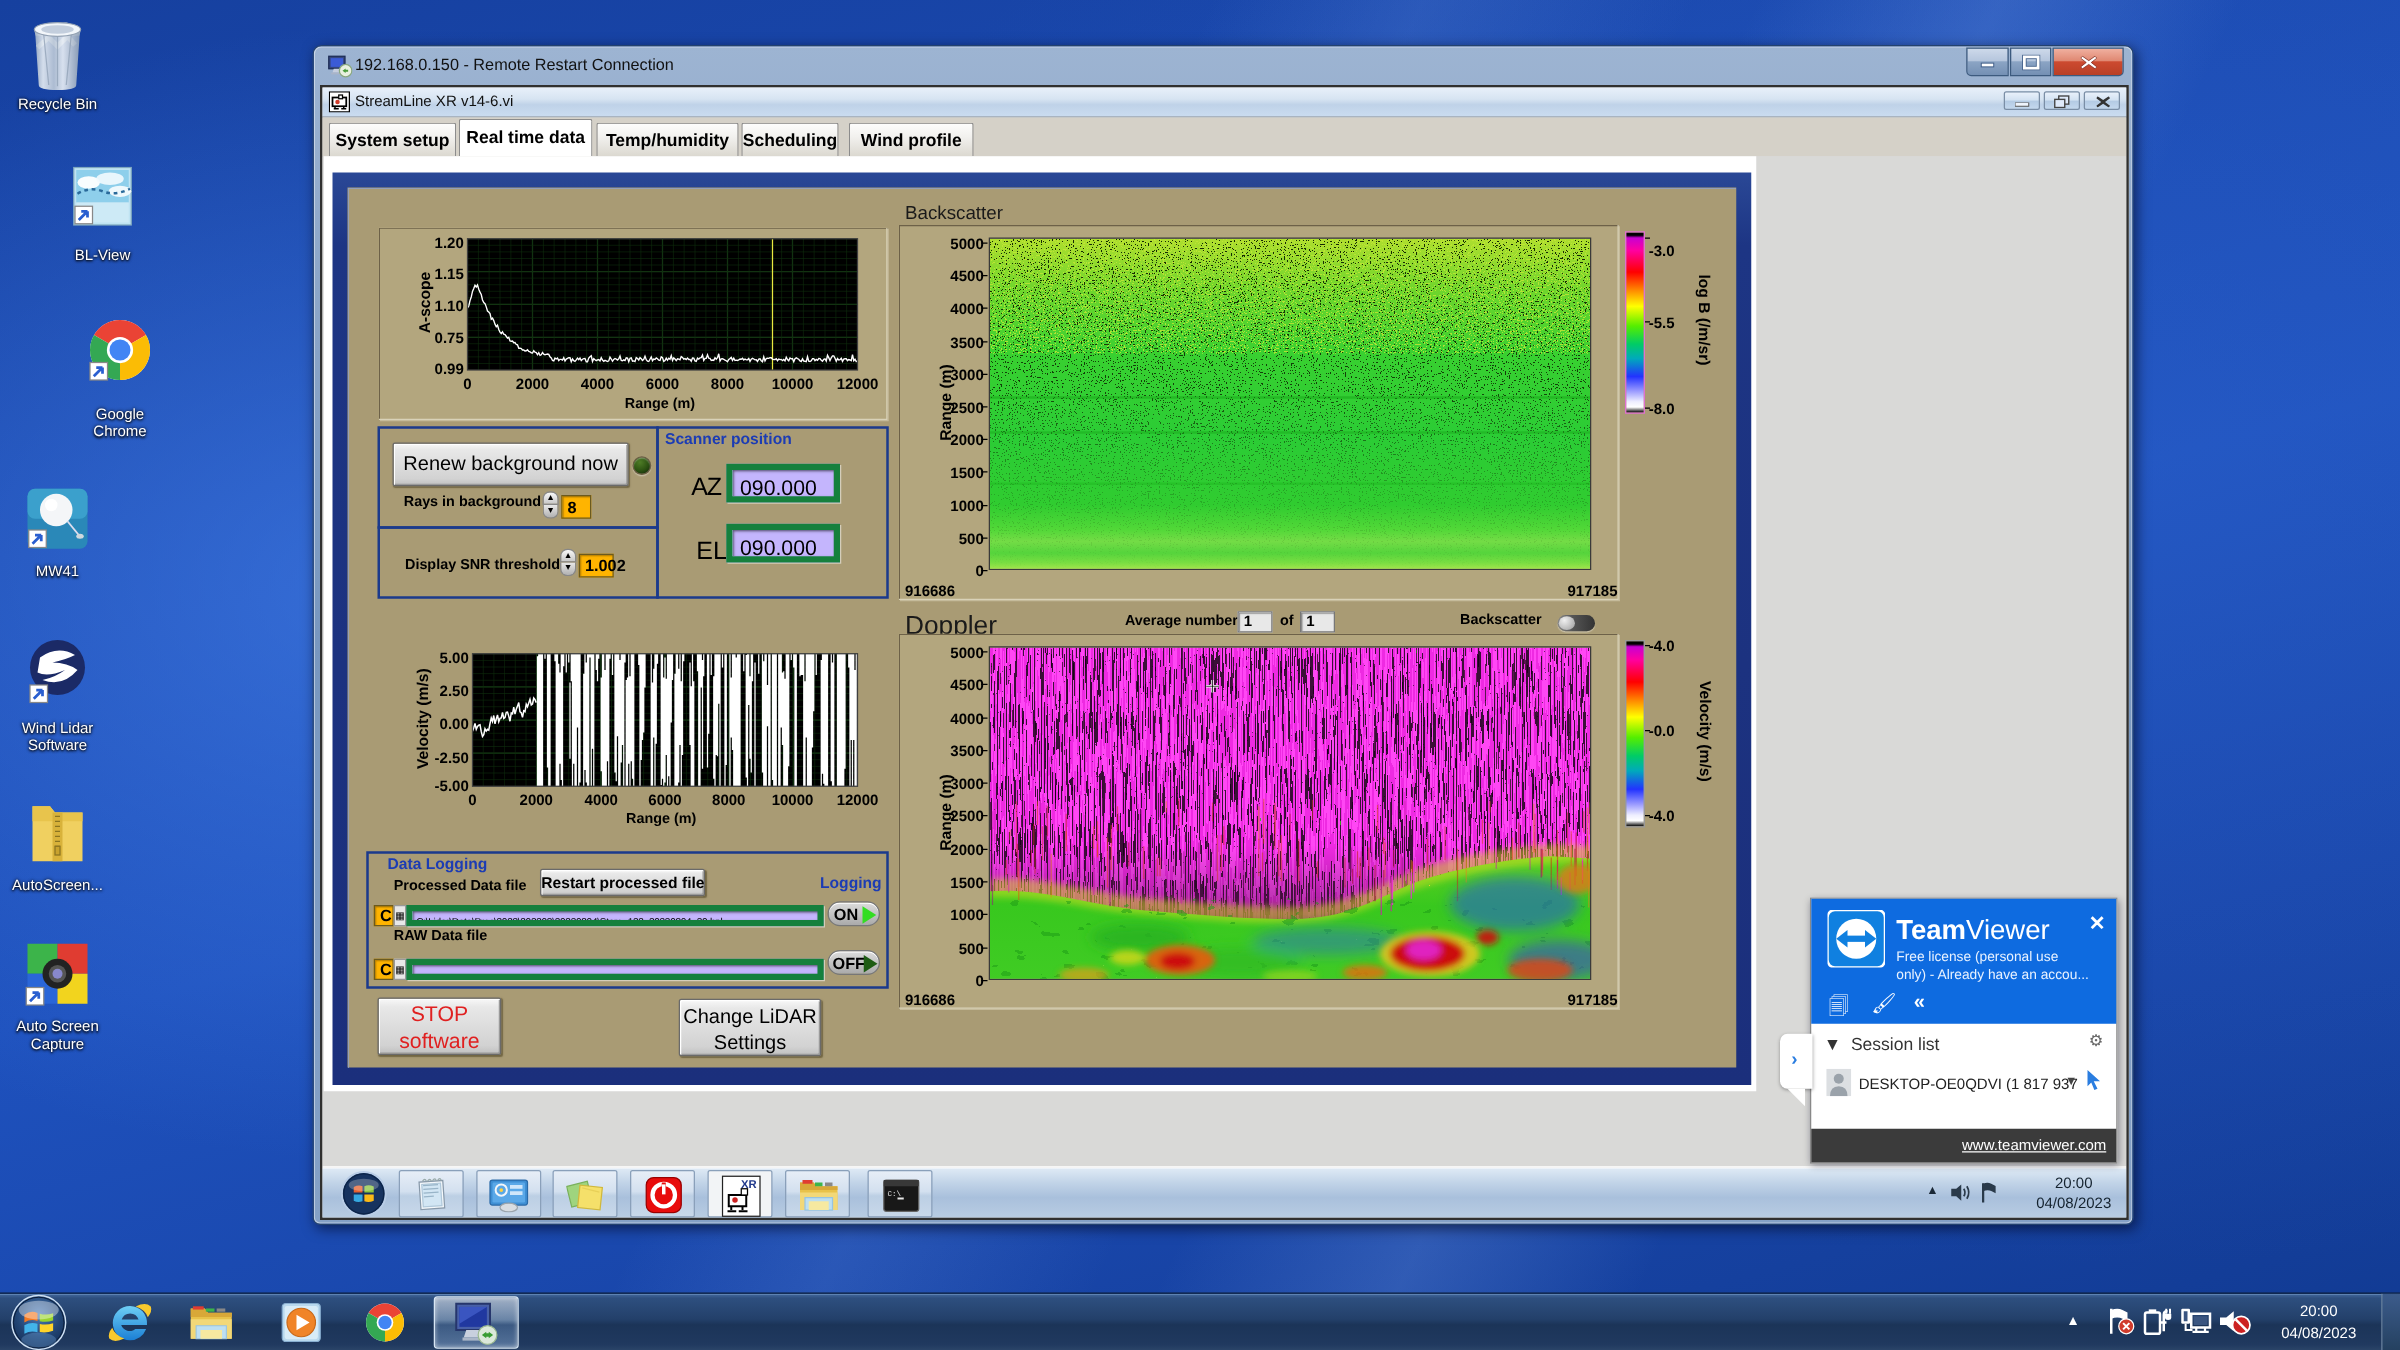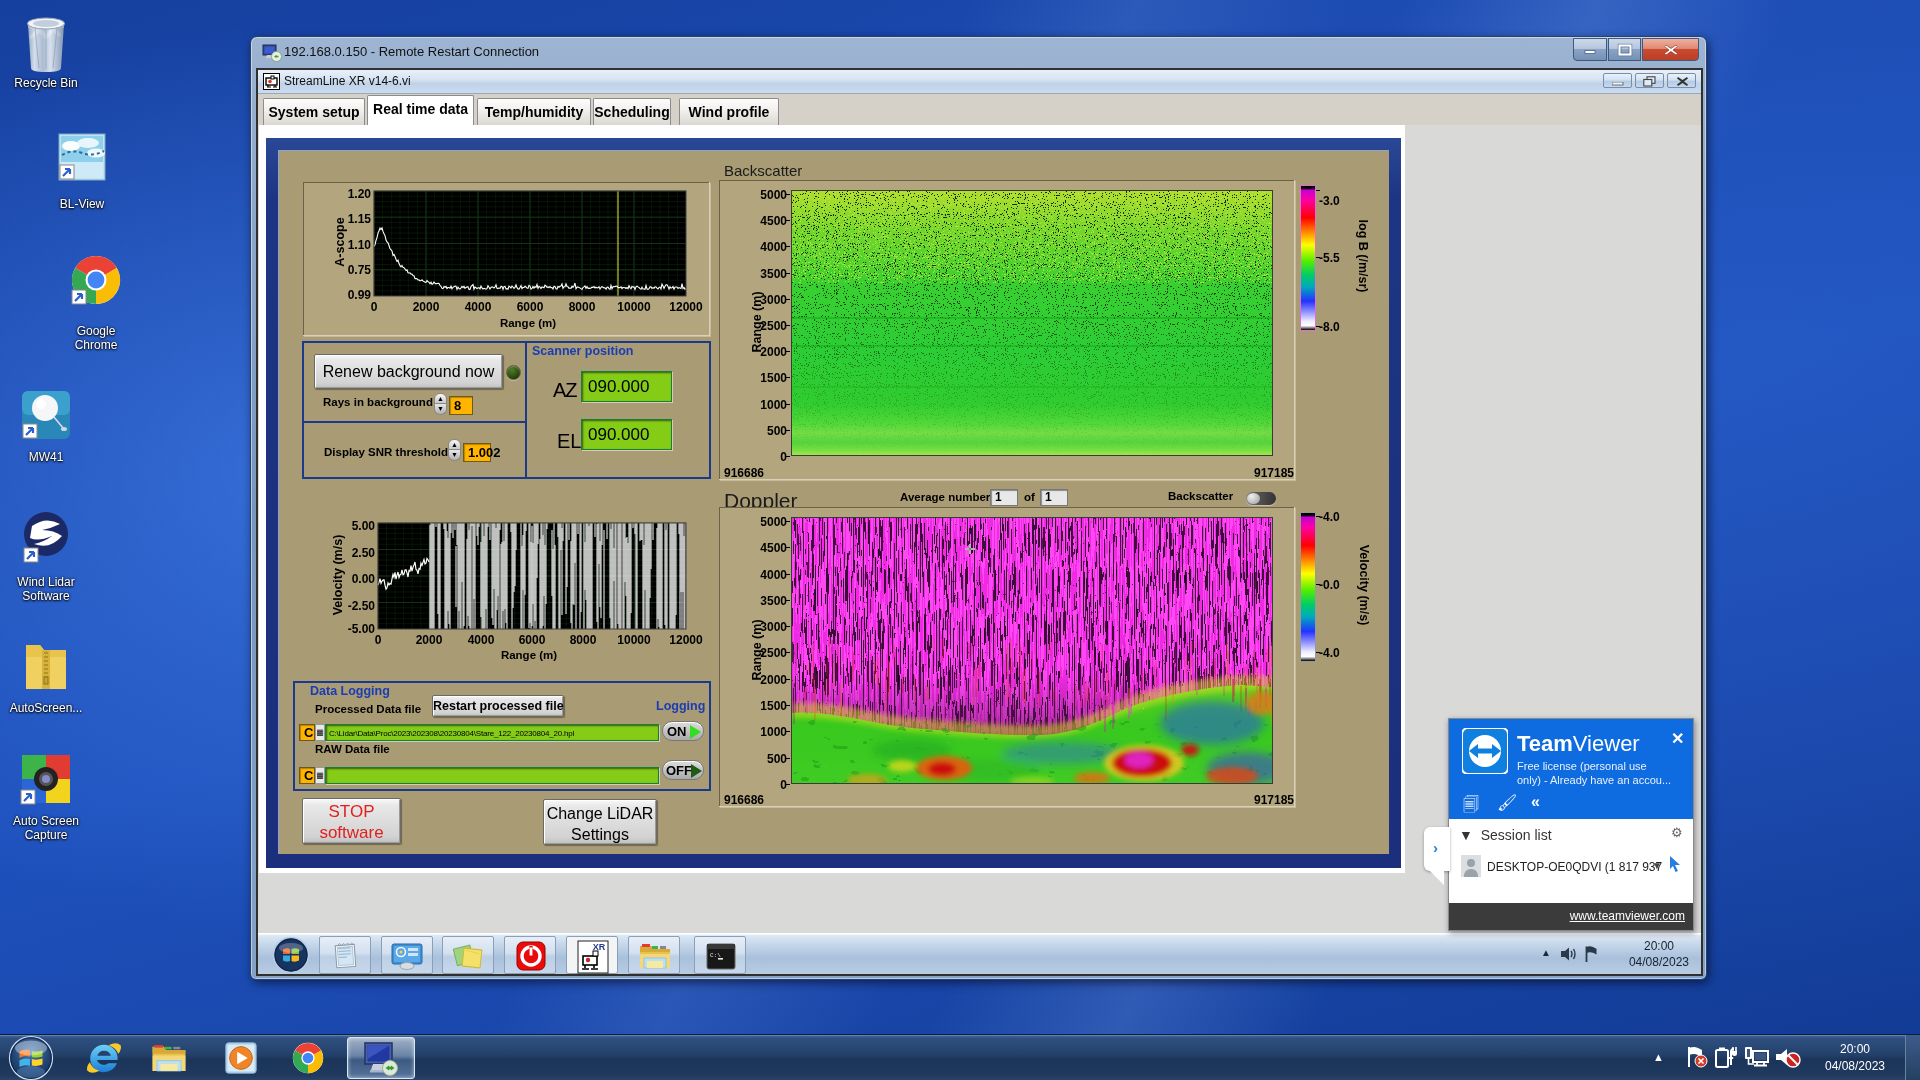--- a/index.html
+++ b/index.html
@@ -62,21 +62,21 @@
 
 .lvlabel { font-weight:bold; font-size:11.5px; color:#000; white-space:nowrap; }
 .bluelabel { font-weight:bold; font-size:12.5px; color:#1c3cb4; white-space:nowrap; }
 .chartpanel { position:absolute; background:#b3a67e;
   box-shadow: inset -1px -1px 0 #d9d2b8, inset 1px 1px 0 #6d6148, 1px 1px 0 #c5bb9b; }
 .axnum { position:absolute; font-size:12px; font-weight:bold; color:#000; white-space:nowrap; }
 .rot { position:absolute; font-weight:bold; font-size:12.5px; color:#000; white-space:nowrap; text-align:center; }
 .lvbtn { position:absolute; background:linear-gradient(180deg,#f8f8f8 0%,#e8e8e8 15%,#d2d2d2 85%,#c0c0c0 100%);
   border:1px solid #6a6a6a; box-shadow: inset 1px 1px 0 #ffffff, inset -1px -1px 0 #9a9a9a, 1px 1px 1px rgba(60,50,20,0.5);
   border-radius:2px; text-align:center; color:#000; }
-.sunken { background:#84cc16; border:1px solid #15803d;
+.sunken { background:#c4b5fd; border:5px solid #15803d;
   box-shadow: inset 1px 1px 2px rgba(0,0,0,0.55), 1px 1px 0 rgba(255,255,255,0.5); }
 .navybox { position:absolute; border:2px solid #1b3a8c; }
 .orangebox { position:absolute; background:#ffb400; border:1px solid #6a5a20;
   box-shadow: inset 1px 1px 1px rgba(120,80,0,0.5); font-size:13px; font-weight:bold; color:#000; padding-left:4px; }
 
 
 #intaskbar { position:absolute; left:0px; top:863px; width:1443px; height:41px;
   background:linear-gradient(180deg,#fdfeff 0%,#dce8f4 4%,#c2d4e8 30%,#a9c0dc 60%,#b8cce2 100%);
   border-top:1px solid #ffffff; }
 .itbtn { position:absolute; top:2px; width:52px; height:38px; border:1px solid #8aa0ba;

